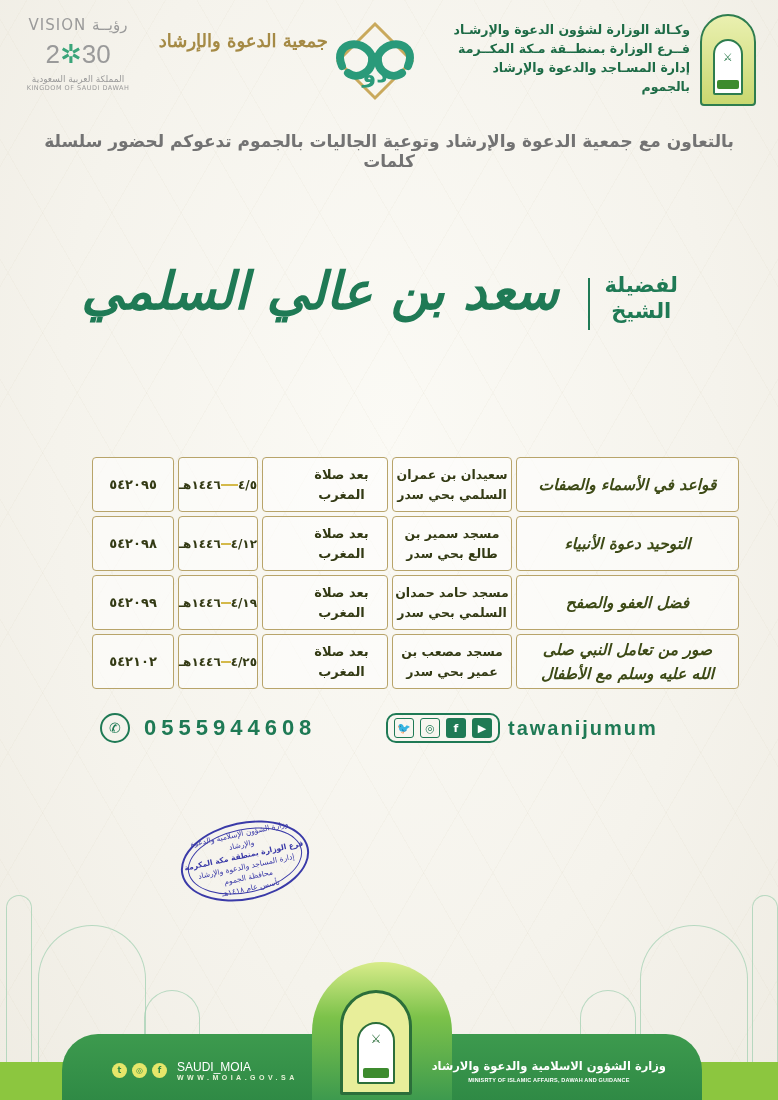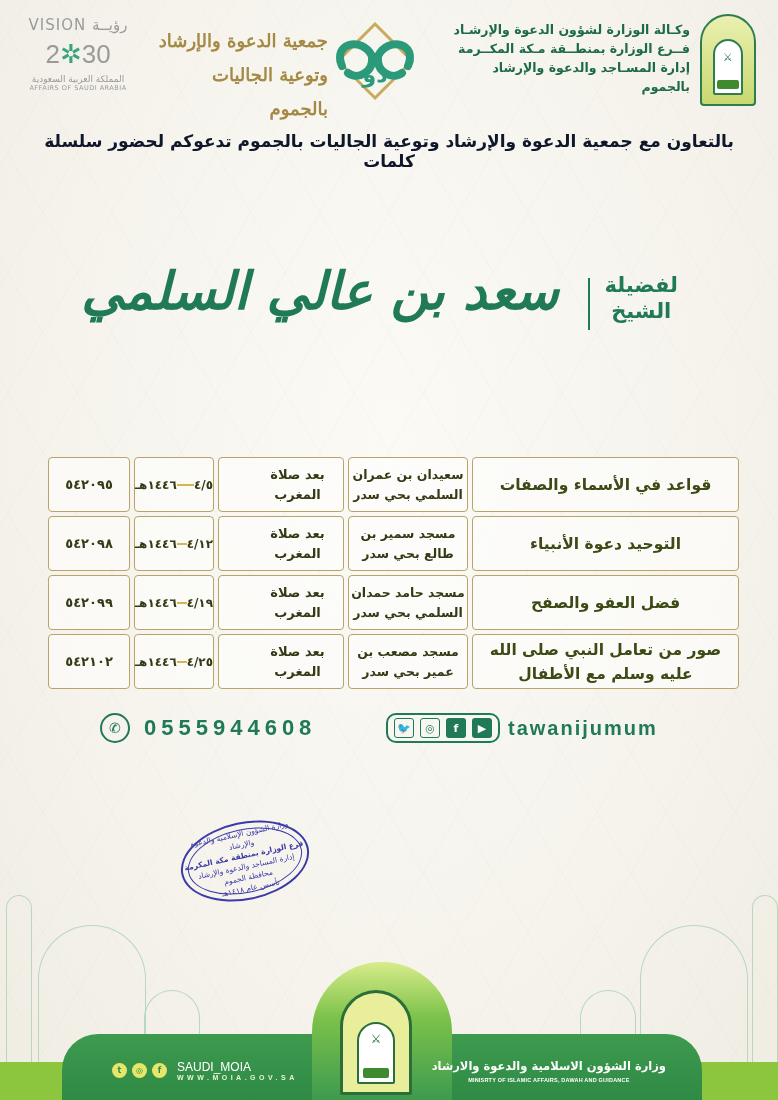--- a/index.html
+++ b/index.html
@@ -53,21 +53,21 @@
   }
   .vision .v-top { font-size: 15px; color: #9a9a9a; letter-spacing: 1px; }
   .vision .v-year { font-size: 26px; font-weight: normal; color: #9a9a9a; line-height: 40px; font-family: "Liberation Sans", sans-serif; }
   .vision .v-year .dot { color: #3aa57a; }
   .vision .v-ar { font-size: 9px; color: #9a9a9a; direction: rtl; }
   .vision .v-en { font-size: 6.5px; color: #9a9a9a; letter-spacing: 0.5px; }
 
   .intro {
     position: absolute; top: 131px; left: 20px; width: 738px;
     direction: rtl; text-align: center;
-    color: #0f172a; font-weight: bold; font-size: 17px;
+    color: #737373; font-weight: bold; font-size: 17px;
   }
 
   
   .sheikh-block { position: absolute; top: 248px; left: 60px; width: 640px; height: 130px; }
   .sheikh-title {
     position: absolute; right: 22px; top: 24px;
     direction: rtl; text-align: center;
     color: #1f7a55; font-weight: bold; font-size: 21px; line-height: 26px;
   }
   .sheikh-divider { position: absolute; right: 110px; top: 30px; width: 2px; height: 52px; background: #1f7a55; }
@@ -81,21 +81,21 @@
   
   .schedule { position: absolute; top: 457px; left: 45px; width: 694px; }
   .row { display: flex; direction: rtl; gap: 4px; margin-bottom: 4px; height: 55px; }
   .cell {
     border: 1.5px solid #b8a46a; border-radius: 4px;
     background: rgba(255,255,255,0.55);
     display: flex; align-items: center; justify-content: center;
     text-align: center; direction: rtl;
     color: #3c4a14; font-weight: bold;
   }
-  .c-topic { width: 267px; font-size: 15.5px; color: #3d4a16; line-height: 24px; padding: 0 13px; }
+  .c-topic { width: 223px; font-size: 15.5px; color: #3d4a16; line-height: 24px; padding: 0 13px; font-style: italic; }
   .c-place { width: 120px; font-size: 12.5px; line-height: 20px; color: #333a14; }
   .c-time { width: 126px; font-size: 13px; line-height: 20px; color: #333a14; padding-left: 33px; }
   .c-date { width: 80px; font-size: 12px; color: #333a14; }
   .c-date .line { width: 52px; height: 2px; background: #d4b94a; margin: 3px 0; }
   .c-code { width: 82px; font-size: 13px; color: #333a14; }
 
   
   .contact { position: absolute; top: 713px; left: 100px; width: 600px; height: 32px; }
   .wa { position: absolute; left: 0; top: 0; display: flex; align-items: center; gap: 14px; }
   .wa-icon {
@@ -188,30 +188,29 @@
 
   <svg class="tawanij-logo" viewBox="0 0 86 86">
     <path d="M43 6 L80 43 L43 80 L6 43 Z" fill="none" stroke="#c9a95c" stroke-width="3"></path>
     <path d="M10 48 C0 25 30 18 40 38 C42 55 25 62 16 55" fill="none" stroke="#2a9a7a" stroke-width="8" stroke-linecap="round"></path>
     <path d="M76 48 C86 25 56 18 46 38 C44 55 61 62 70 55" fill="none" stroke="#2a9a7a" stroke-width="8" stroke-linecap="round"></path>
     <text x="43" y="64" text-anchor="middle" font-size="22" font-weight="bold" fill="#2a9a7a" font-family="DejaVu Sans, sans-serif">دو</text>
   </svg>
 
   <div class="assoc-calligraphy">
     <div>جمعية الدعوة والإرشاد</div>
-    <div>وتوعية الجاليات بالجموم</div>
   </div>
 
   <div class="vision">
     <div class="v-top">VISION رؤيــة</div>
     <div class="v-year">
       <span>2</span><span class="dot">✲</span><span>30</span>
     </div>
     <div class="v-ar">المملكة العربية السعودية</div>
-    <div class="v-en">AFFAIRS OF SAUDI ARABIA</div>
+    <div class="v-en">KINGDOM OF SAUDI DAWAH</div>
   </div>
 </div>
 
 <div class="intro">بالتعاون مع جمعية الدعوة والإرشاد وتوعية الجاليات بالجموم تدعوكم  لحضور  سلسلة كلمات</div>
 
 <div class="sheikh-block">
   <div class="sheikh-title">
     <div>لفضيلة</div>
     <div>الشيخ</div>
   </div>

